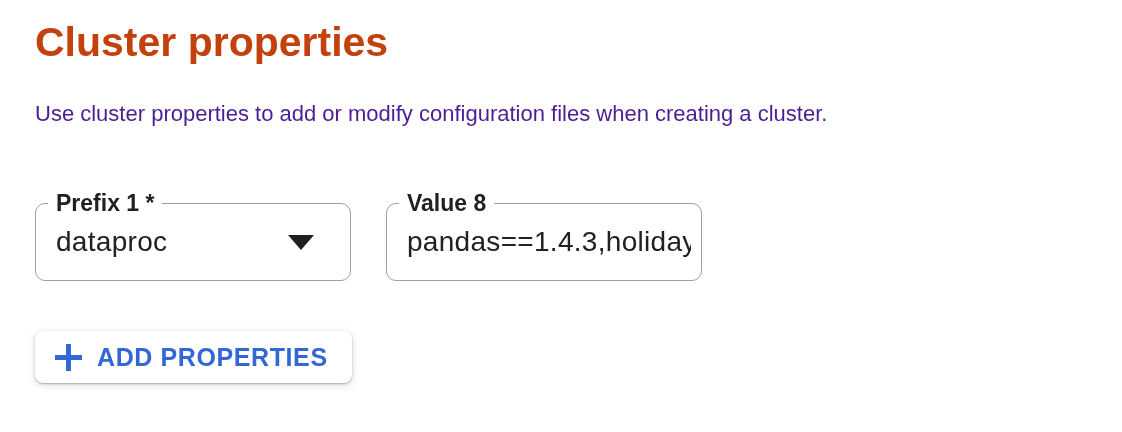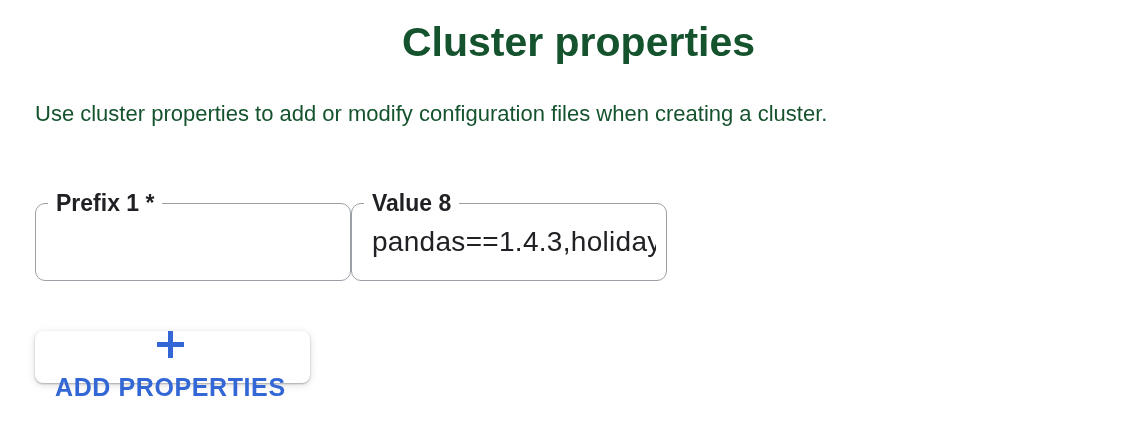--- a/index.html
+++ b/index.html
@@ -15,33 +15,33 @@
     height: 432px;
     overflow: hidden;
     padding: 0 0 0 35px;
     background: #ffffff;
   }
   .page-title {
     margin: 18px 0 16px 0;
     font-size: 41px;
     line-height: 49px;
     font-weight: 700;
-    color: #14532d;
+    color: #c2410c;
     letter-spacing: 0;
-    text-align: center;
   }
   .page-desc {
     margin: 32px 0 0 0;
     font-size: 22px;
     line-height: 30px;
     font-weight: 400;
-    color: #14532d;
+    color: #4c1d95;
   }
   .fields-row {
     display: flex;
+    gap: 35px;
     margin-top: 61px;
   }
   fieldset.field {
     width: 316px;
     height: 91px;
     margin: 0;
     padding: 0;
     border: 1.5px solid #9aa0a6;
     border-radius: 10px;
     background: #ffffff;
@@ -102,21 +102,20 @@
     background: #ffffff;
     border: none;
     border-radius: 8px;
     box-shadow: 0 1px 2px rgba(0,0,0,0.28), 0 2px 8px rgba(0,0,0,0.13);
     color: #3367d6;
     font-family: "Liberation Sans", sans-serif;
     font-size: 25px;
     font-weight: 700;
     letter-spacing: 0.6px;
     cursor: pointer;
-    flex-direction: column;
   }
   .plus-icon {
     position: relative;
     width: 27px;
     height: 27px;
     flex: 0 0 auto;
   }
   .plus-icon::before {
     content: "";
     position: absolute;
@@ -142,20 +141,24 @@
 <div class="page">
 
   <h1 class="page-title">Cluster properties</h1>
 
   <p class="page-desc">Use cluster properties to add or modify configuration files when creating a cluster.</p>
 
   <div class="fields-row">
 
     <fieldset class="field">
       <legend>Prefix 1 *</legend>
+      <div class="control select">
+        <span class="value">dataproc</span>
+        <span class="caret"></span>
+      </div>
     </fieldset>
 
 
     <fieldset class="field">
       <legend>Value 8</legend>
       <div class="control">
         <input type="text" value="pandas==1.4.3,holiday" style="">
       </div>
     </fieldset>
 

